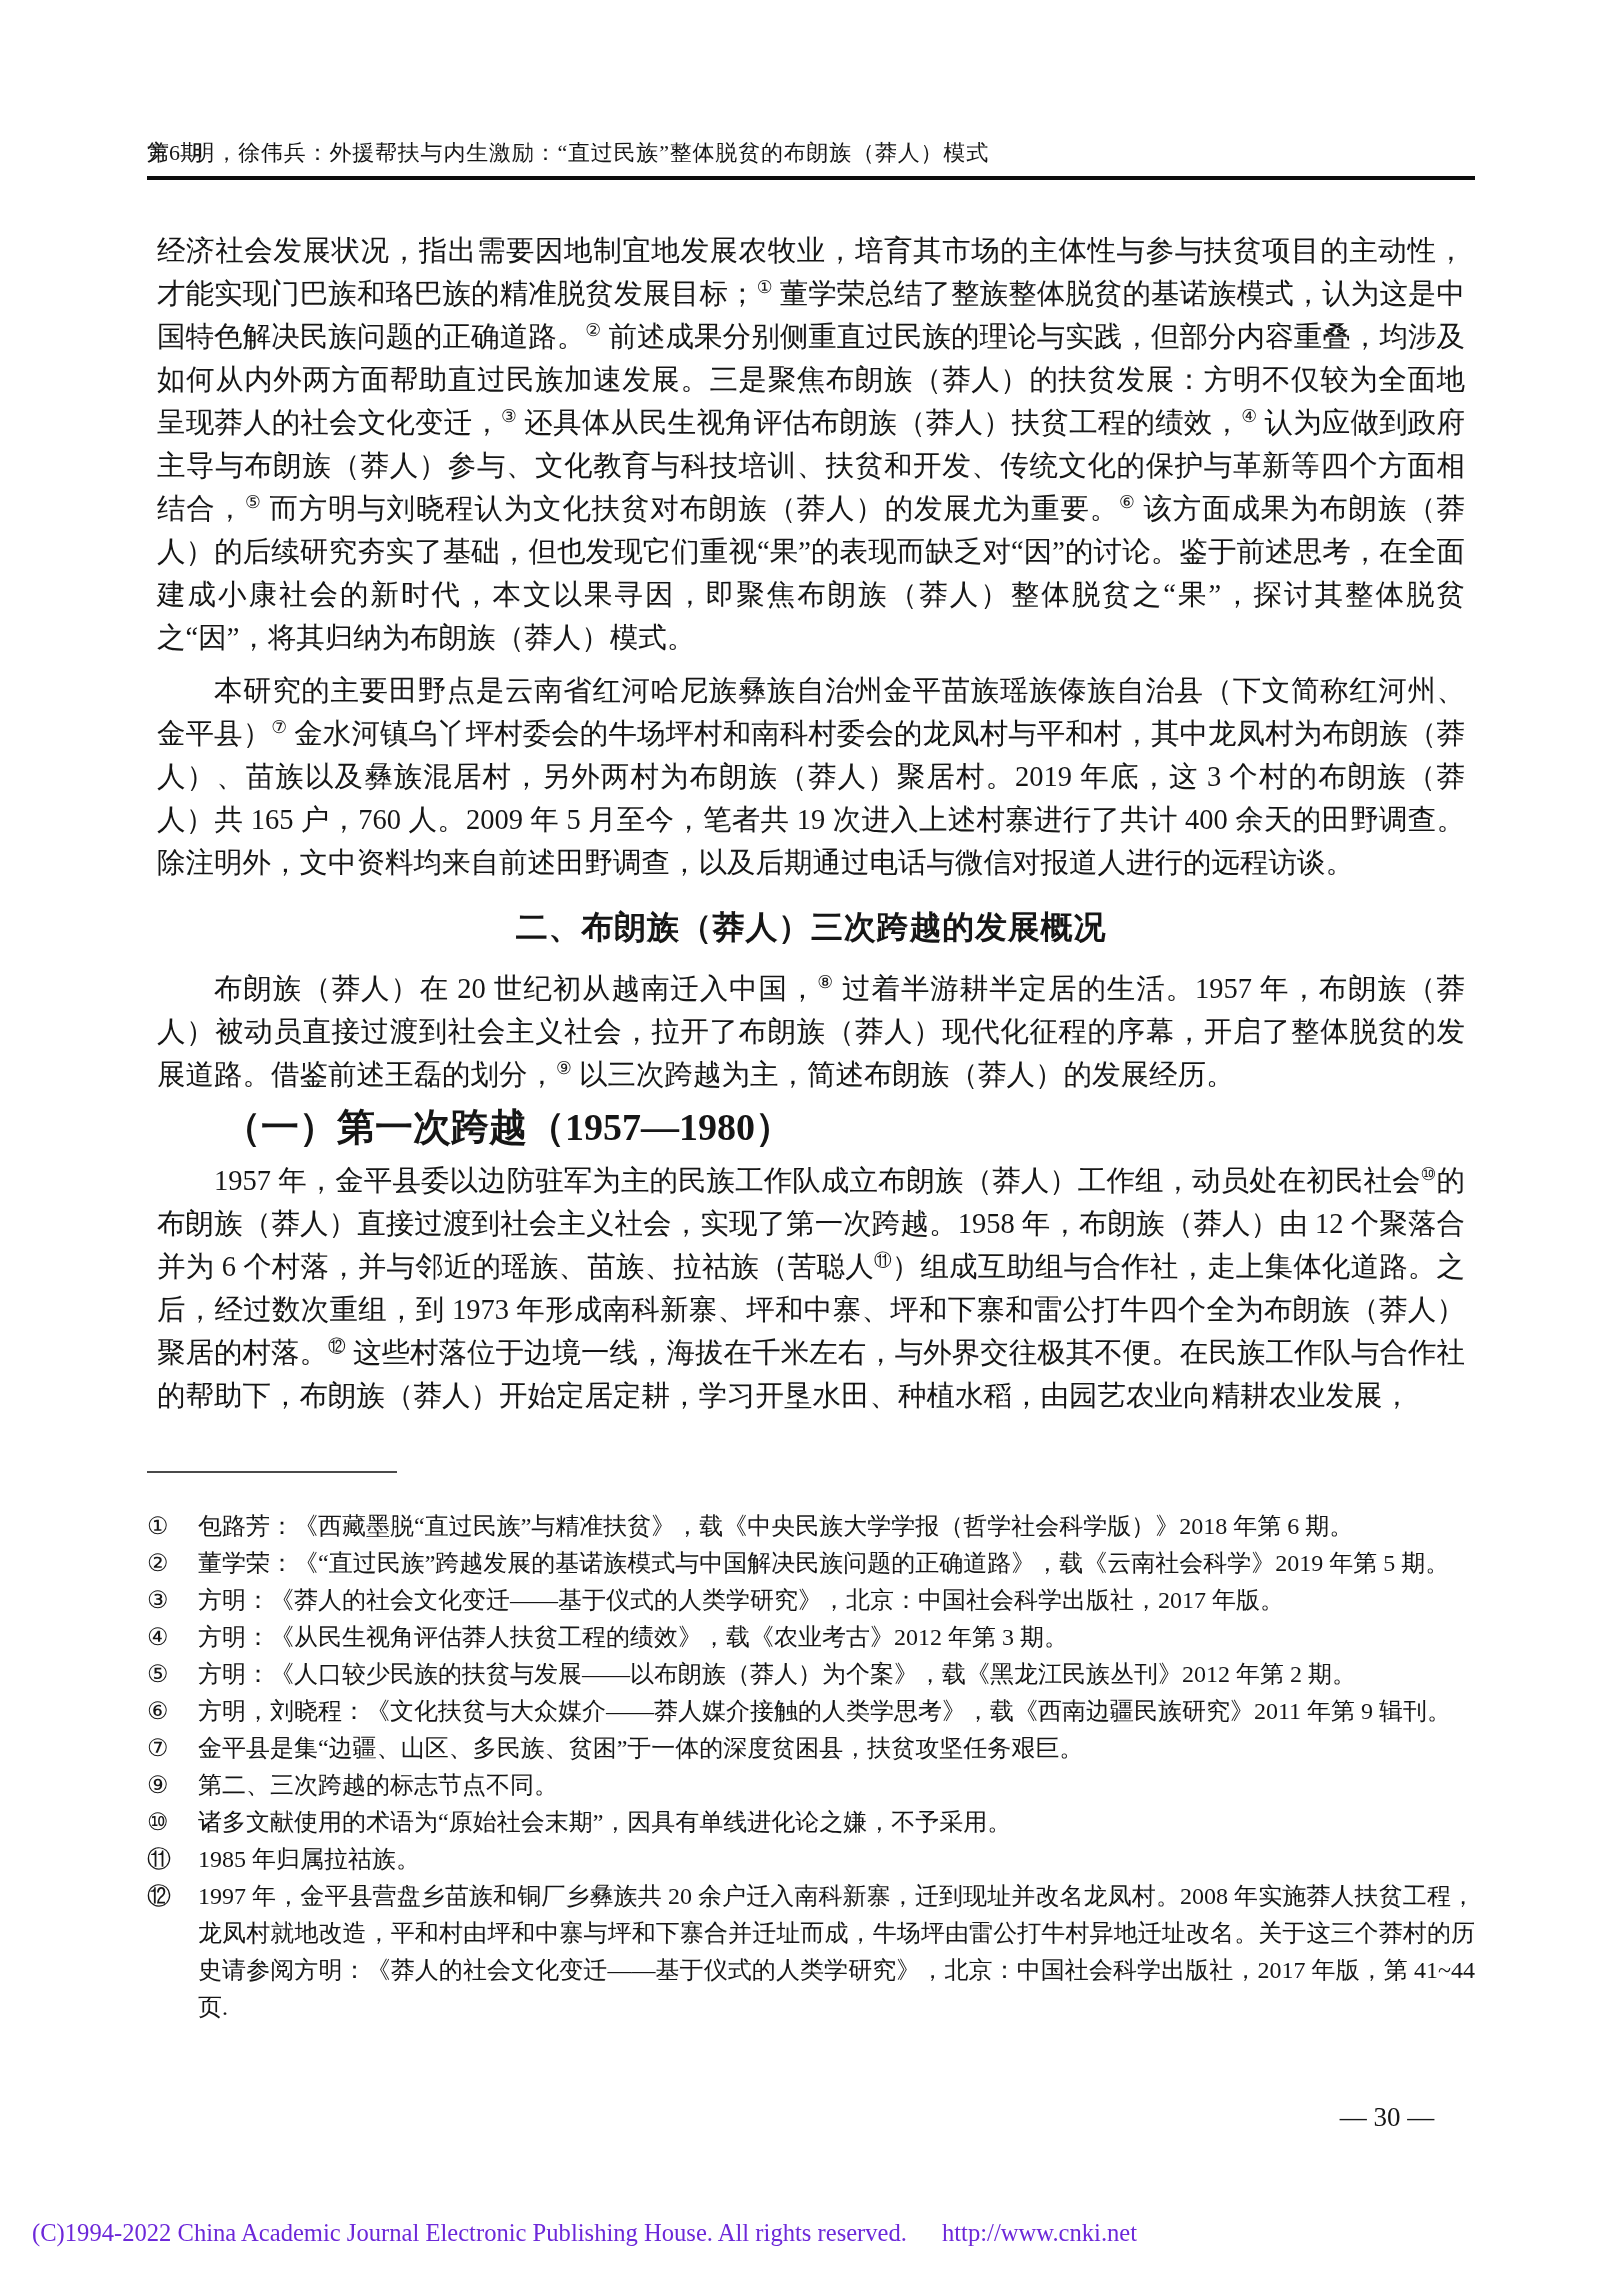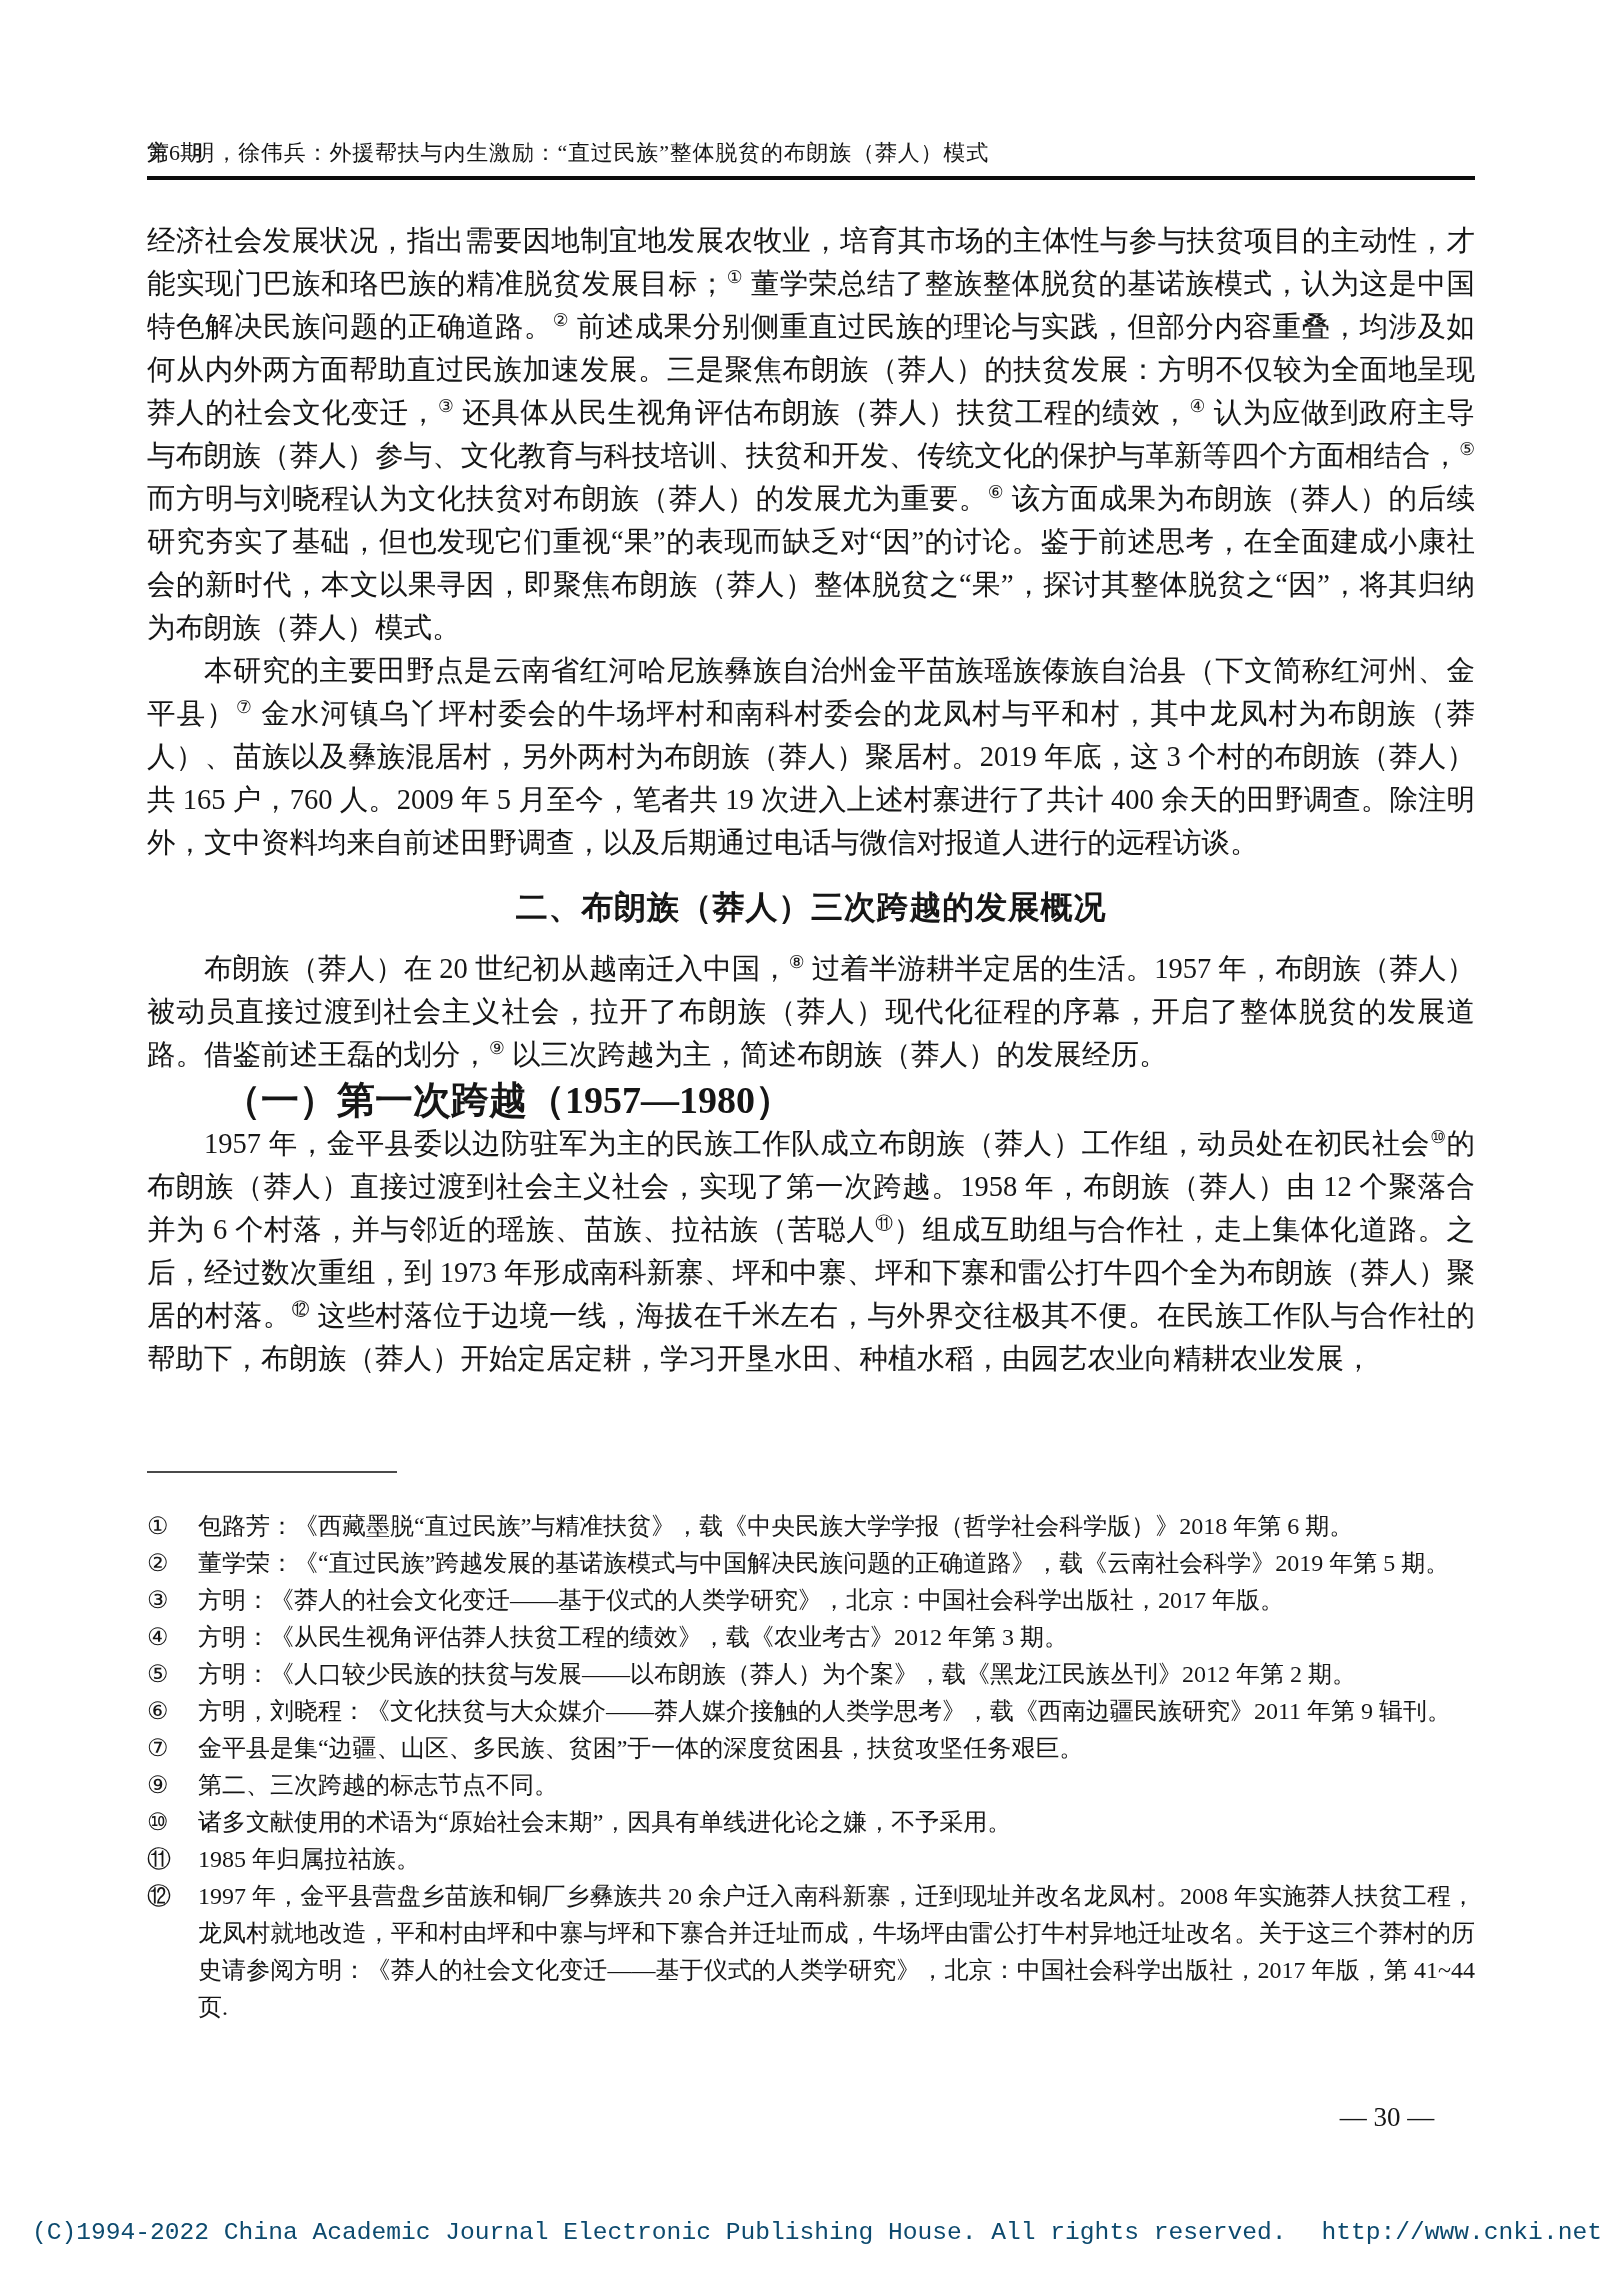--- a/index.html
+++ b/index.html
@@ -14,21 +14,21 @@
   .page { position: absolute; inset: 0; }
 
   
   .header-row { position: absolute; top: 136px; left: 147px; width: 1328px; height: 33px; font-size: 22px; line-height: 33px; }
   .issue-label { position: absolute; left: 0; top: 0; }
   .running-title { position: absolute; left: 0; width: 100%; text-align: left; letter-spacing: 0.8px; }
   .header-rule { position: absolute; top: 176px; left: 147px; width: 1328px; height: 4px; background: #0d0d0d; }
 
   
   .content { position: absolute; top: 219px; left: 147px; width: 1328px; }
-  .body-p { margin: 0; font-size: 28.5px; line-height: 43px; text-align: justify; }
+  .body-p { margin: 10px; font-size: 28.5px; line-height: 43px; text-align: justify; }
   .indent { text-indent: 2em; }
   .section-heading {
     margin: 16px 0 0 0; font-size: 32px; line-height: 54px; text-align: center;
     font-family: "Liberation Sans", "DejaVu Sans", sans-serif; font-weight: bold; letter-spacing: 0.8px;
   }
   .p3 { margin-top: 12.7px; }
   .sub-heading {
     margin: 3.2px 0 0 0; font-size: 38px; line-height: 43px; text-indent: 2em;
     font-family: Liberation Serif, serif; font-weight: bold;
   }
@@ -36,21 +36,21 @@
 
   
   .fn-separator { position: absolute; top: 1471px; left: 147px; width: 250px; height: 2.4px; background: #4a4a4a; }
   .footnotes { position: absolute; top: 1508px; left: 147px; width: 1328px; font-size: 24px; line-height: 37px; }
   .fn { padding-left: 51px; text-indent: -51px; text-align: justify; }
   .fn-marker { display: inline-block; width: 51px; text-indent: 0; }
   .fn-text { text-indent: 0; }
 
   
   .page-number { position: absolute; top: 2101px; left: 1268px; width: 238px; text-align: center; font-size: 27px; line-height: 32px; }
-  .footer { position: absolute; top: 2219px; left: 32px; width: 1554px; font-size: 24.6px; line-height: 28.5px; color: #0c4a6e; white-space: nowrap; font-family: Liberation Mono, monospace; }
+  .footer { position: absolute; top: 2219px; left: 32px; width: 1554px; font-size: 24.6px; line-height: 28.5px; color: #6d28d9; white-space: nowrap; }
   .footer-url { margin-left: 35px; }
 </style>
 </head>
 <body>
 
 <div class="page">
 
   <div class="header-row">
     <span class="issue-label">第6期</span>
     <span class="running-title">方　明，徐伟兵：外援帮扶与内生激励：“直过民族”整体脱贫的布朗族（莽人）模式</span>

